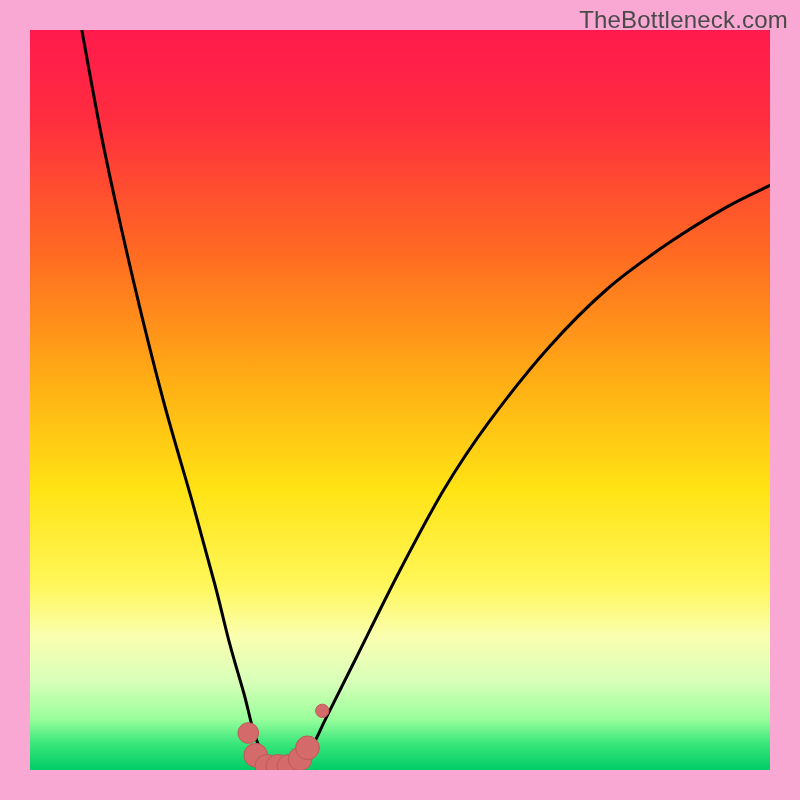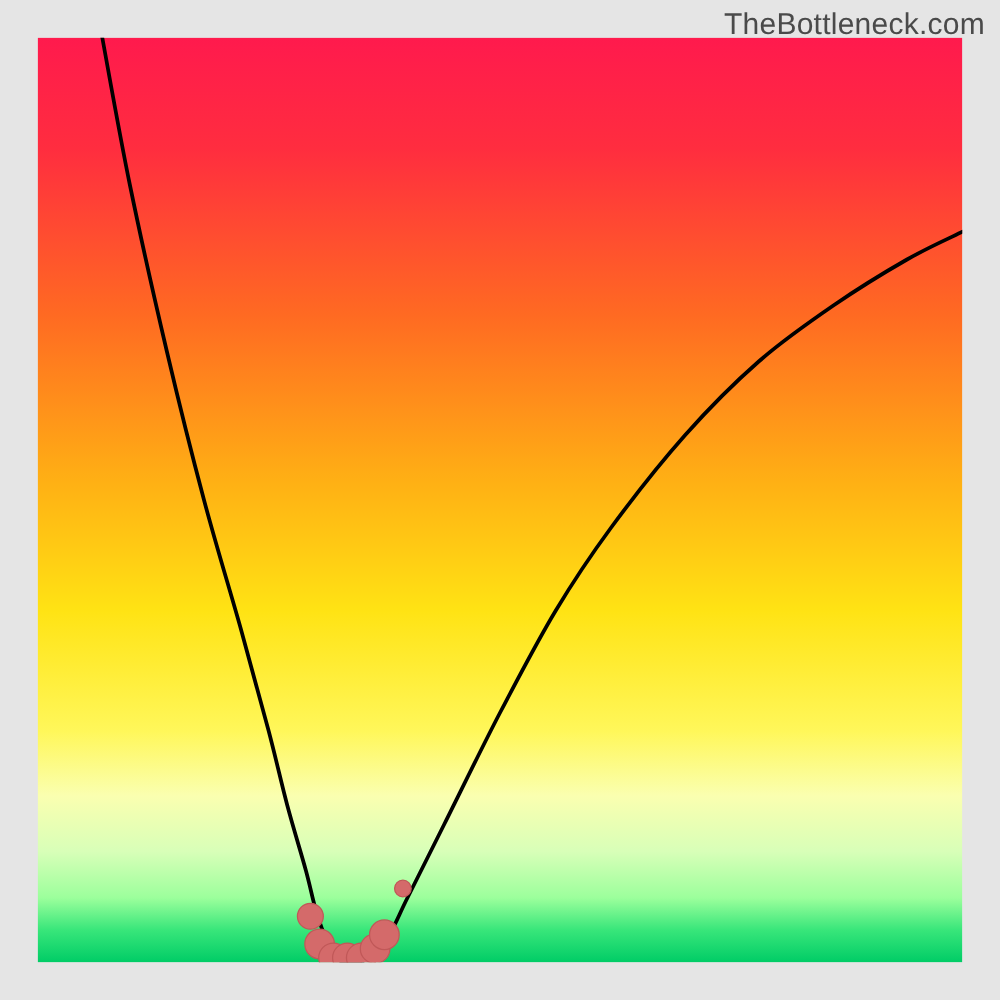--- a/index.html
+++ b/index.html
@@ -9,21 +9,21 @@
     height: 800px;
     background: #000;
     font-family: Arial, Helvetica, sans-serif;
   }
   .frame {
     position: absolute;
     left: 0;
     top: 0;
     width: 800px;
     height: 800px;
-    background: #e5e5e5;
+    background: #f9a8d4;
   }
   .plot {
     position: absolute;
     left: 30px;
     top: 30px;
     width: 740px;
     height: 740px;
     overflow: hidden;
   }
   .watermark {

